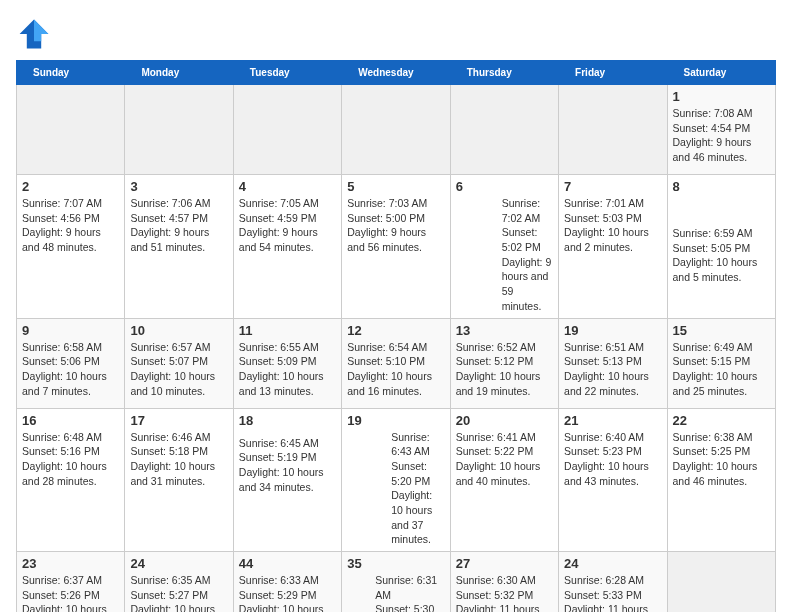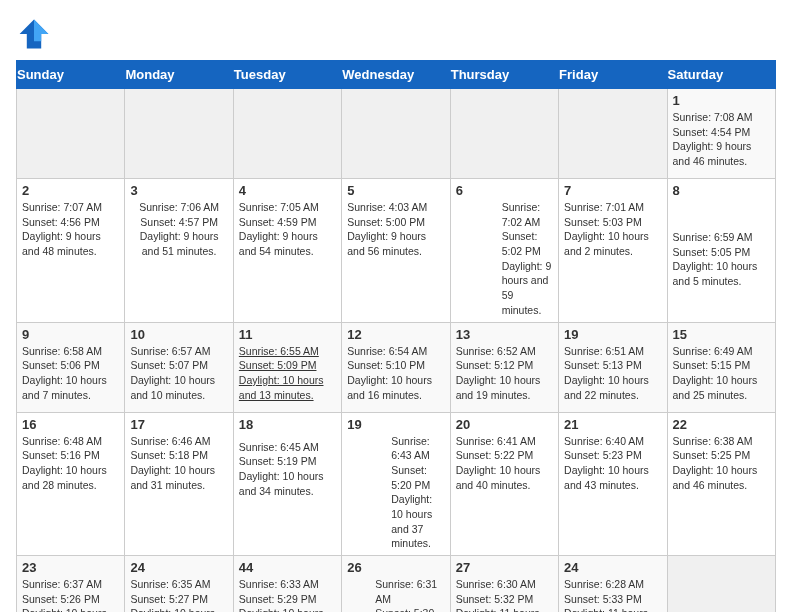--- a/index.html
+++ b/index.html
@@ -44,23 +44,23 @@
       font-size: 16px;
       color: #555;
     }
     table {
       width: 100%;
       border-collapse: collapse;
     }
     thead tr th {
       background-color: #1565C0;
       color: #fff;
-      font-size: 13px;
+      font-size: 10px;
       font-weight: bold;
-      padding: 6px 0;
+      padding: 6px 16px;
       text-align: left;
       border: 1px solid #1565C0;
     }
     tbody tr td {
       border: 1px solid #ccc;
       vertical-align: top;
       padding: 4px 5px;
       width: 108px;
       min-height: 80px;
       height: 90px;
@@ -138,33 +138,33 @@
       </tr>
       <tr>
         <td>
           <span class="day-num">2</span>
           <div class="day-info" style="white-space: pre-line;">Sunrise: 7:07 AM
 Sunset: 4:56 PM
 Daylight: 9 hours and 48 minutes.</div>
         </td>
         <td>
           <span class="day-num">3</span>
-          <div class="day-info" style="white-space: pre-line; text-align: center;">Sunrise: 7:06 AM
+          <div class="day-info" style="white-space: pre-line;">Sunrise: 7:06 AM
 Sunset: 4:57 PM
 Daylight: 9 hours and 51 minutes.</div>
         </td>
         <td>
           <span class="day-num">4</span>
           <div class="day-info" style="white-space: pre-line;">Sunrise: 7:05 AM
 Sunset: 4:59 PM
 Daylight: 9 hours and 54 minutes.</div>
         </td>
         <td>
           <span class="day-num">5</span>
-          <div class="day-info" style="white-space: pre-line;">Sunrise: 4:03 AM
+          <div class="day-info" style="white-space: pre-line;">Sunrise: 7:03 AM
 Sunset: 5:00 PM
 Daylight: 9 hours and 56 minutes.</div>
         </td>
         <td>
           <span class="day-num">6</span>
           <div class="day-info" style="white-space: pre-line; margin-left: 46px;">Sunrise: 7:02 AM
 Sunset: 5:02 PM
 Daylight: 9 hours and 59 minutes.</div>
         </td>
         <td>
@@ -188,21 +188,21 @@
 Daylight: 10 hours and 7 minutes.</div>
         </td>
         <td>
           <span class="day-num">10</span>
           <div class="day-info" style="white-space: pre-line;">Sunrise: 6:57 AM
 Sunset: 5:07 PM
 Daylight: 10 hours and 10 minutes.</div>
         </td>
         <td>
           <span class="day-num">11</span>
-          <div class="day-info" style="white-space: pre-line; text-decoration: underline;">Sunrise: 6:55 AM
+          <div class="day-info" style="white-space: pre-line;">Sunrise: 6:55 AM
 Sunset: 5:09 PM
 Daylight: 10 hours and 13 minutes.</div>
         </td>
         <td>
           <span class="day-num">12</span>
           <div class="day-info" style="white-space: pre-line;">Sunrise: 6:54 AM
 Sunset: 5:10 PM
 Daylight: 10 hours and 16 minutes.</div>
         </td>
         <td>
@@ -281,21 +281,21 @@
 Sunset: 5:27 PM
 Daylight: 10 hours and 52 minutes.</div>
         </td>
         <td>
           <span class="day-num">44</span>
           <div class="day-info" style="white-space: pre-line;">Sunrise: 6:33 AM
 Sunset: 5:29 PM
 Daylight: 10 hours and 55 minutes.</div>
         </td>
         <td>
-          <span class="day-num">26</span>
+          <span class="day-num">35</span>
           <div class="day-info" style="white-space: pre-line; margin-left: 28px;">Sunrise: 6:31 AM
 Sunset: 5:30 PM
 Daylight: 10 hours and 58 minutes.</div>
         </td>
         <td>
           <span class="day-num">27</span>
           <div class="day-info" style="white-space: pre-line;">Sunrise: 6:30 AM
 Sunset: 5:32 PM
 Daylight: 11 hours and 1 minute.</div>
         </td>

